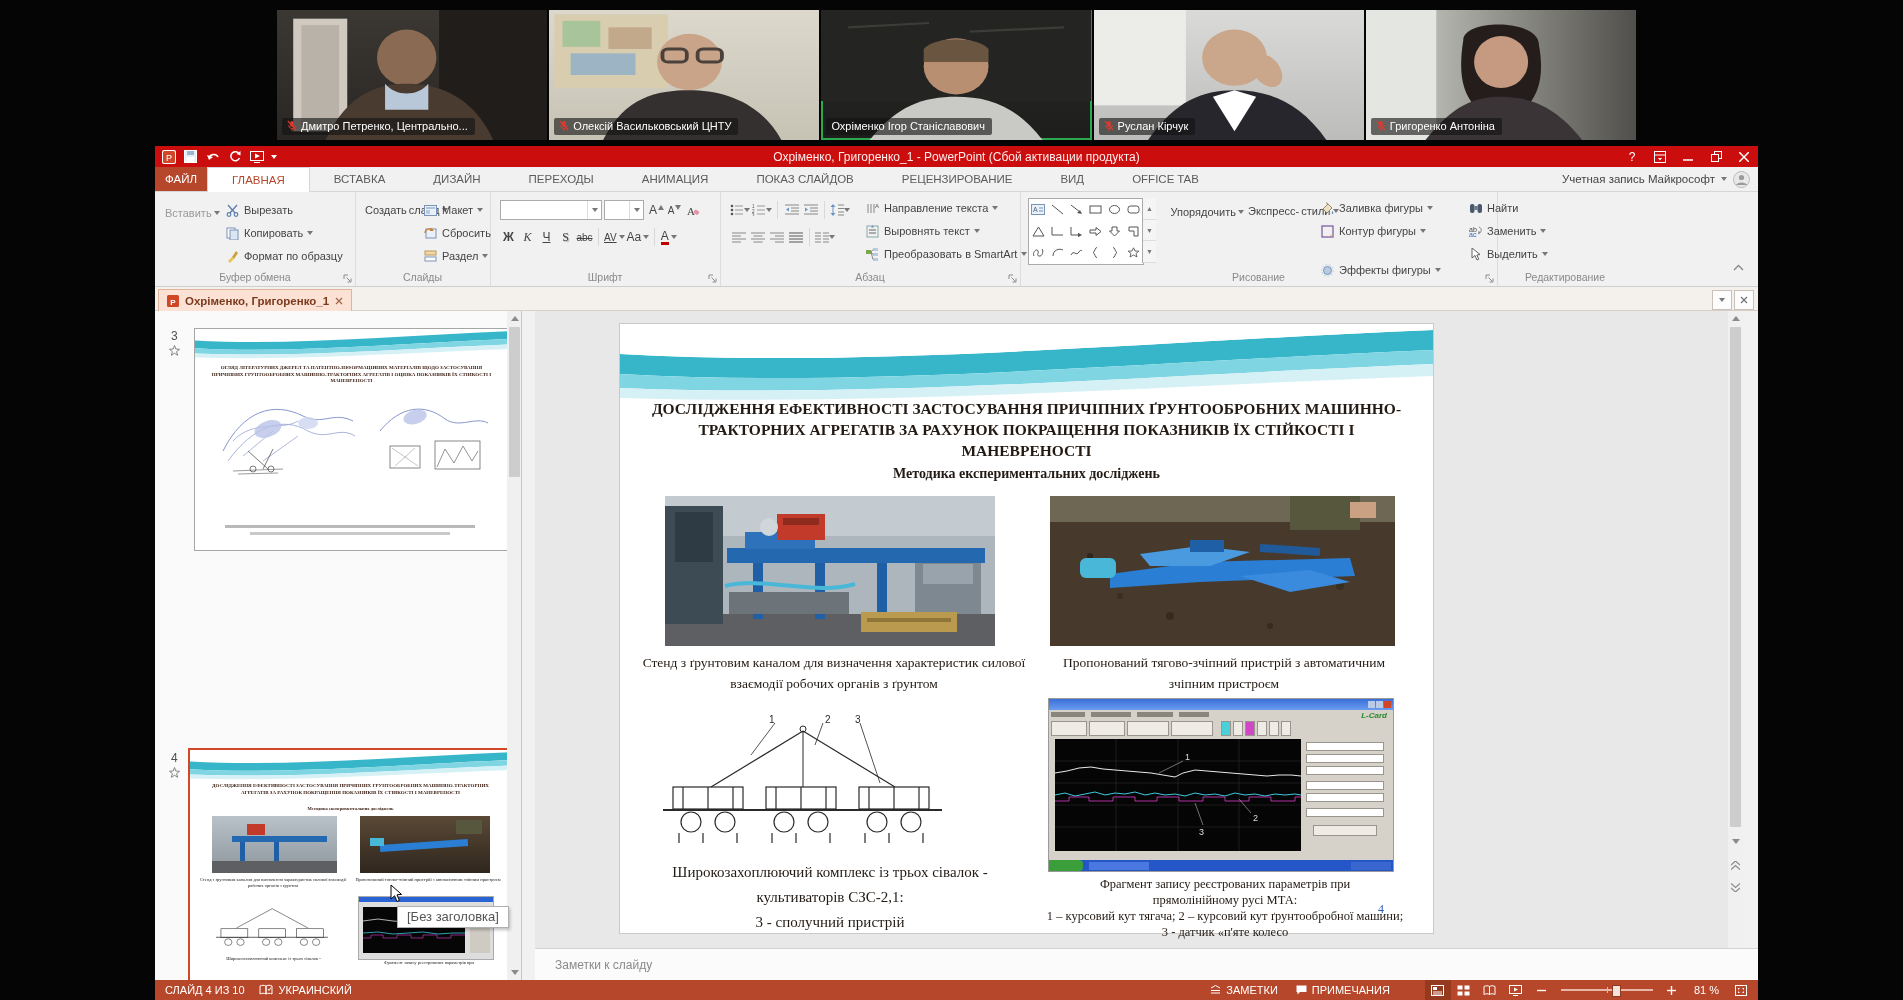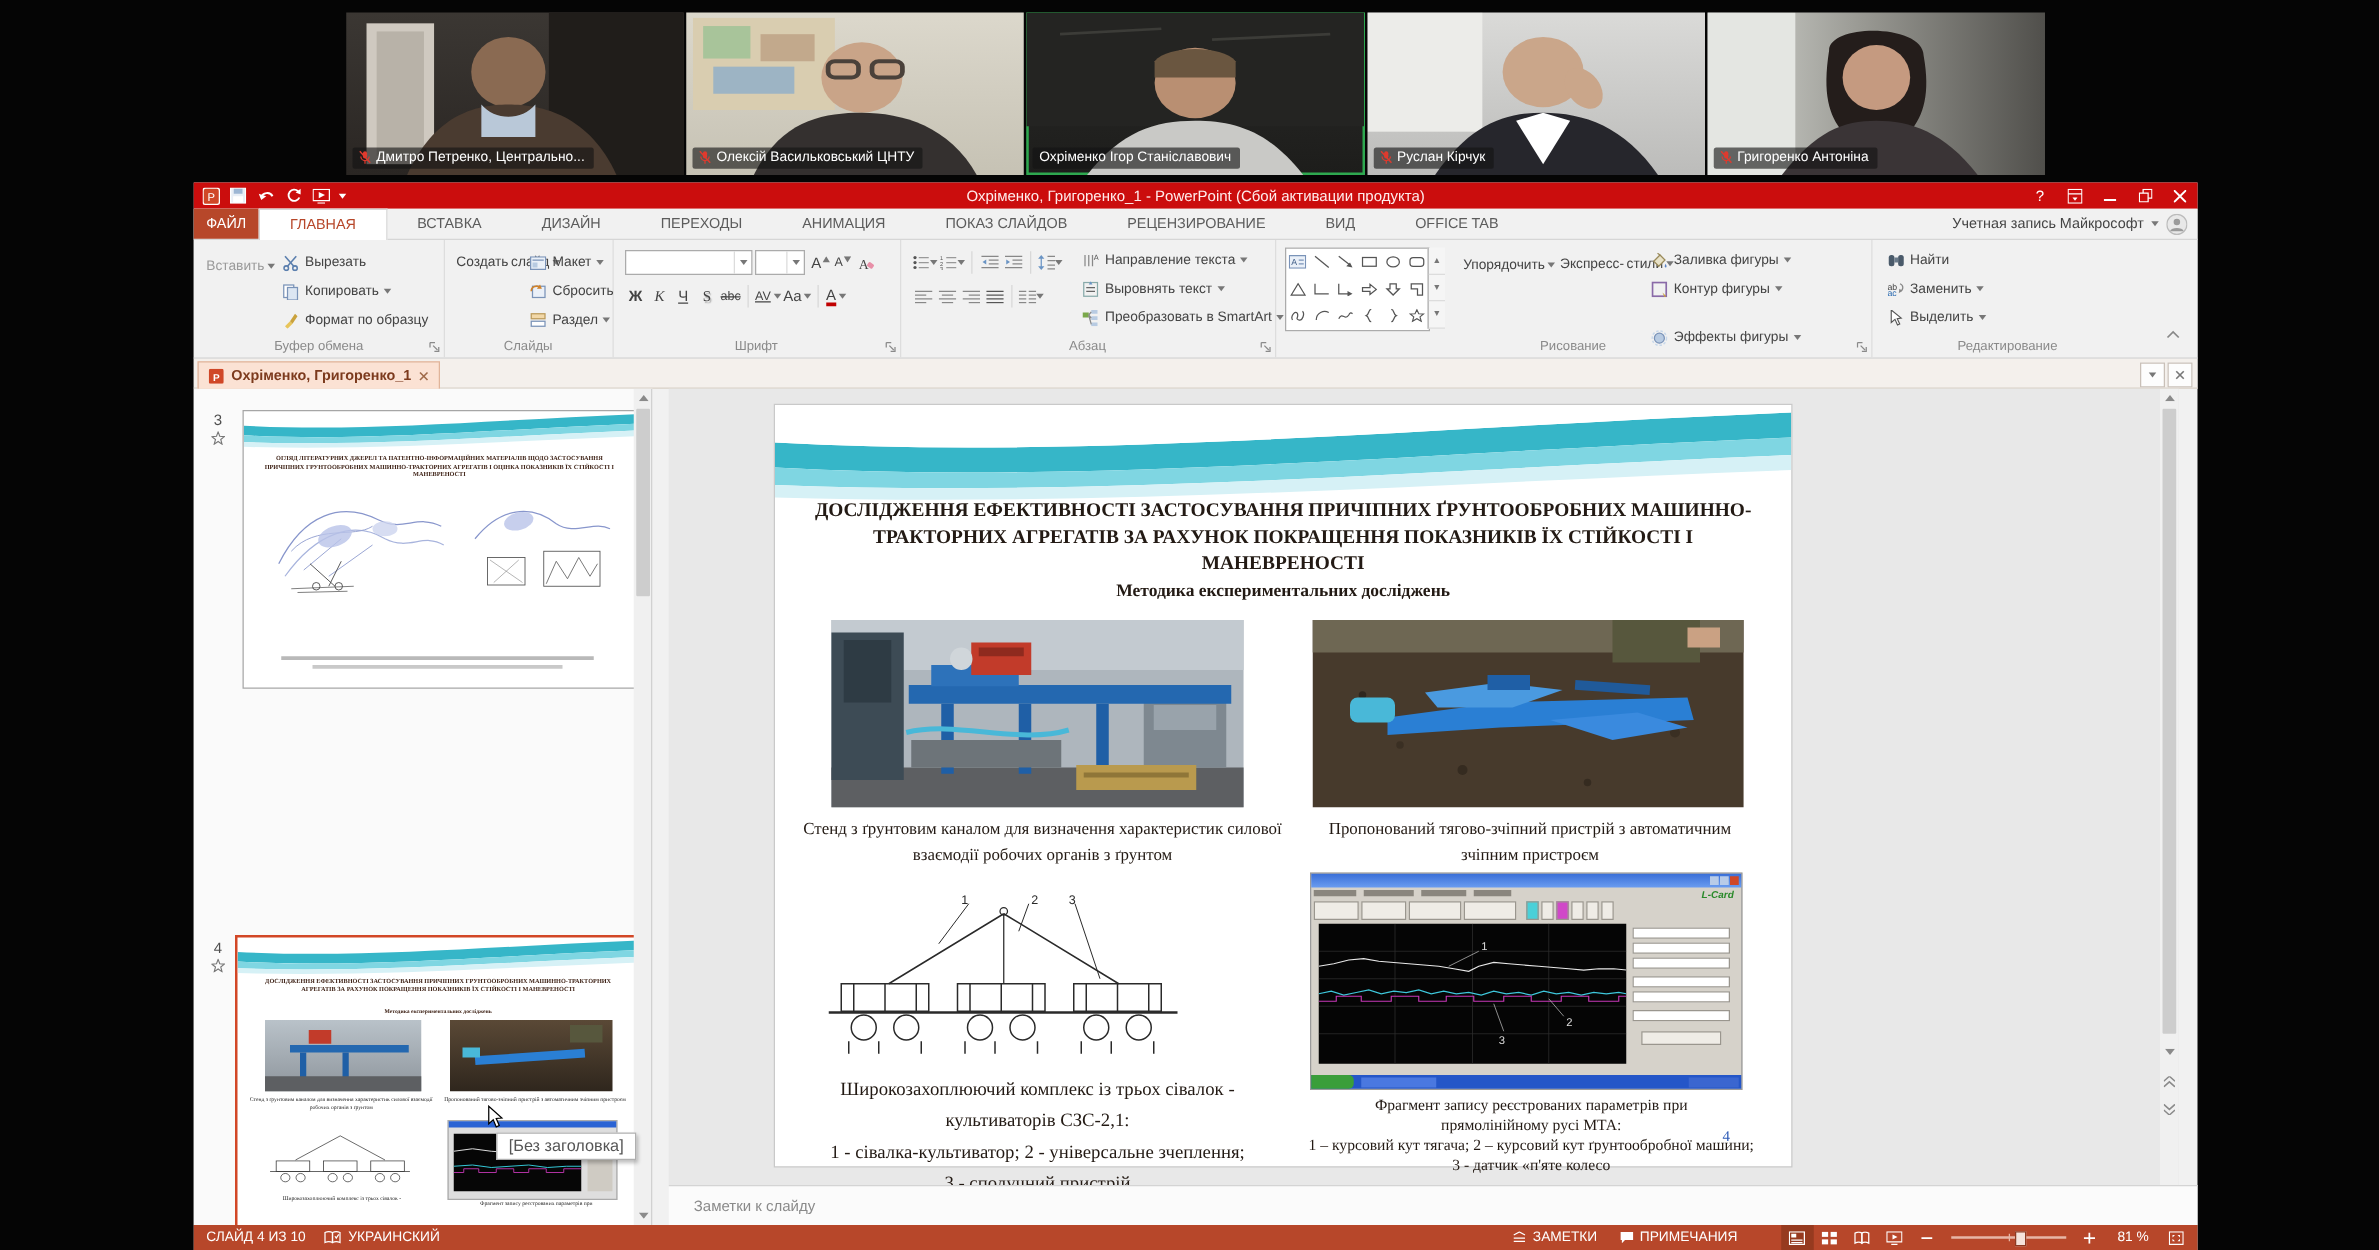--- a/index.html
+++ b/index.html
@@ -733,21 +733,21 @@
             </span>
           <span>Эффекты фигуры</span>
           <span class="caret"></span>
         </div>
         <div class="glabel">Рисование</div>
         <span class="launcher"><svg width="9" height="9" viewBox="0 0 9 9">
               <path d="M1,1 H5 M1,1 V5 M3.5,3.5 L7,7 M8,4.5 V8 H4.5" fill="none" stroke="#8a8a8a"></path>
             </svg></span>
       </div>
 
-      <div class="rgroup" style="left:1342px;width:190px;border-right:none;padding-left:28px;">
+      <div class="rgroup" style="left:1301px;width:190px;border-right:none;padding-left:28px;">
         <div class="smallrow" style="left:12px;top:6px;">
           <span class="ric">
               <svg width="14" height="12" viewBox="0 0 14 12">
                 <rect x="1" y="2" width="4.5" height="9" rx="2" fill="#4a5a6a"></rect>
                 <rect x="8.5" y="2" width="4.5" height="9" rx="2" fill="#4a5a6a"></rect>
                 <rect x="5.5" y="4" width="3" height="4" fill="#6a7a8a"></rect>
               </svg>
             </span>
           <span>Найти</span>
         </div>
@@ -1060,21 +1060,20 @@
           <div class="abs" style="left:0;bottom:0;width:100%;height:11px;background:#2456c8;">
             <span class="abs" style="left:0;top:0;width:34px;height:11px;background:#3a9e3a;border-radius:0 4px 4px 0;"></span>
             <span class="abs" style="left:40px;top:1.5px;width:60px;height:8px;background:#4a78e0;"></span>
             <span class="abs" style="right:2px;top:1.5px;width:40px;height:8px;background:#3a66d0;"></span>
           </div>
         </div>
 
         <div class="abs st" style="left:10px;top:536px;width:400px;text-align:center;font-size:15px;line-height:25px;">
           <div>Широкозахоплюючий комплекс із трьох сівалок -</div>
           <div>культиваторів СЗС-2,1:</div>
-          <div>1 - сівалка-культиватор; 2 - універсальне зчеплення;</div>
           <div>3 - сполучний пристрій</div>
         </div>
         <div class="abs st" style="left:420px;top:552px;width:370px;text-align:center;font-size:12.5px;line-height:16px;">
           <div>Фрагмент запису реєстрованих параметрів при</div>
           <div>прямолінійному русі МТА:</div>
           <div>1 – курсовий кут тягача; 2 – курсовий кут ґрунтообробної машини;</div>
           <div>3 - датчик «п'яте колесо</div>
         </div>
         <div class="abs" style="left:758px;top:578px;font-size:12px;color:#2e5bb7;font-family:'Liberation Serif',serif;">4</div>
       </div>

